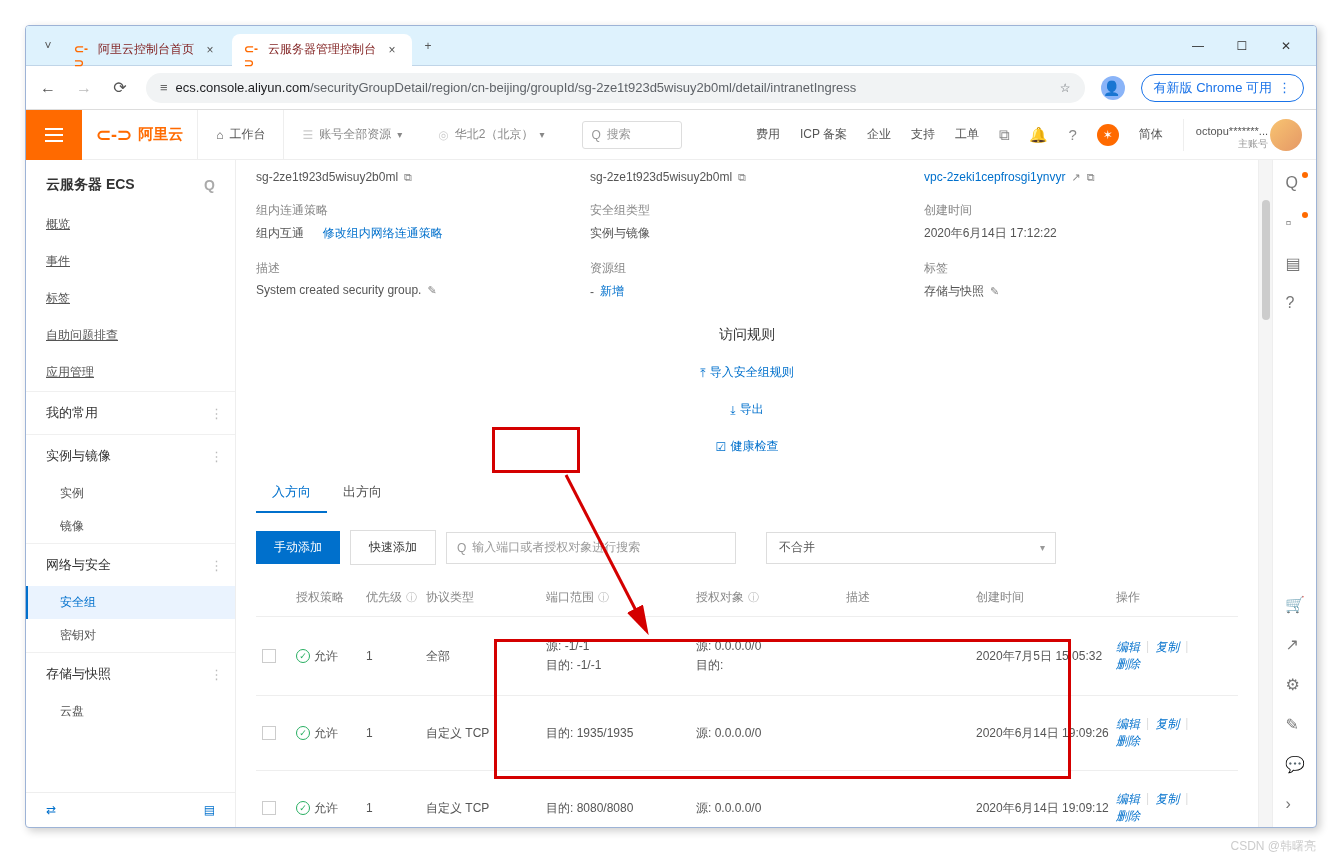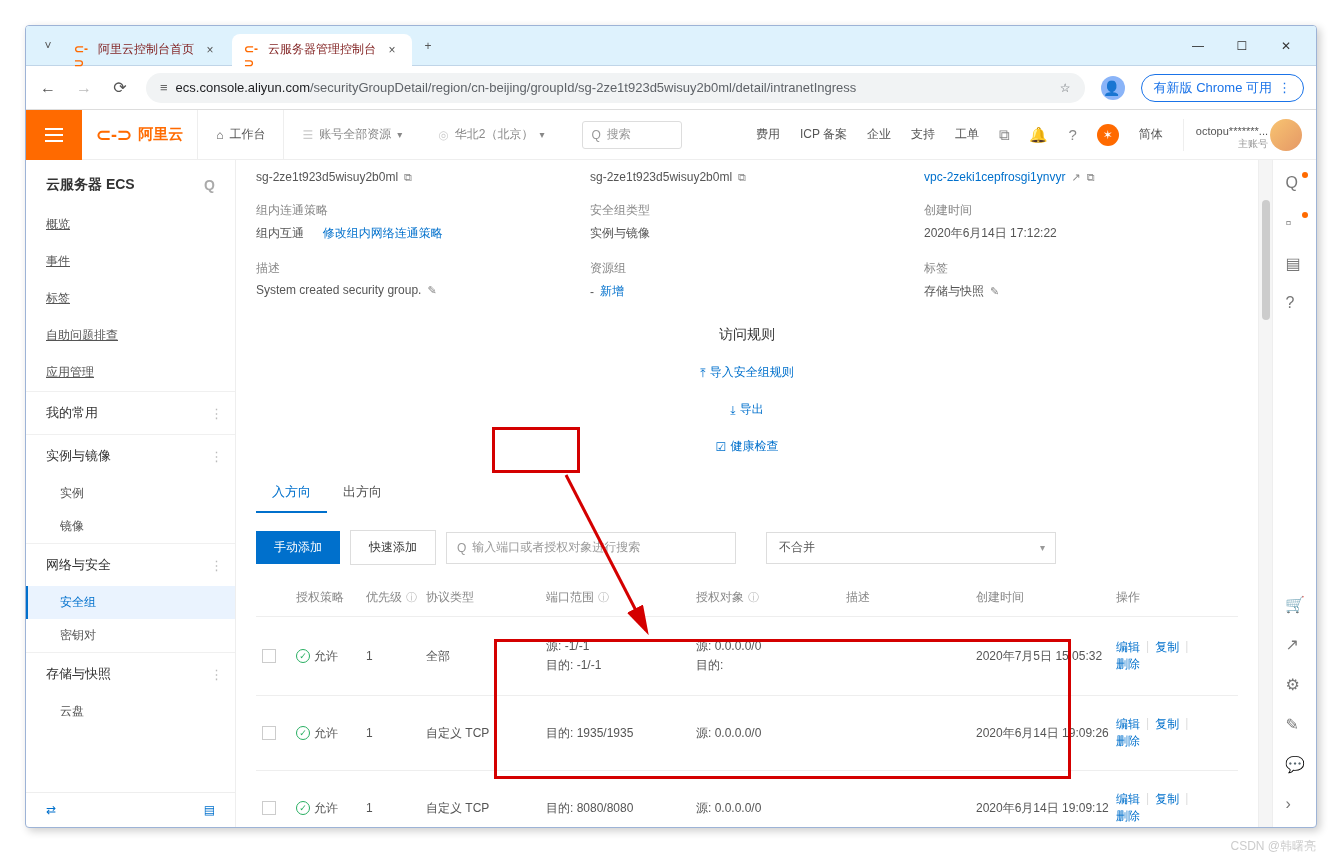--- a/index.html
+++ b/index.html
@@ -92,21 +92,21 @@
     .rules-table { margin-top: 14px; width: 100%; }
     .thead { display: grid; grid-template-columns: 34px 70px 60px 120px 150px 150px 130px 140px 100px; padding: 10px 6px; background: #fff; border-bottom: 1px solid #eee; font-size: 12px; color: #888; align-items: center; }
     .th { display: flex; align-items: center; gap: 4px; }
     .th .help { font-size: 11px; color: #bbb; }
     .trow { display: grid; grid-template-columns: 34px 70px 60px 120px 150px 150px 130px 140px 100px; padding: 20px 6px; border-bottom: 1px solid #eee; font-size: 12px; color: #555; align-items: center; }
     .cb { width: 14px; height: 14px; border: 1px solid #ccc; }
     .allow-badge { display: flex; align-items: center; gap: 4px; color: #555; }
     .allow-badge .check { width: 14px; height: 14px; border-radius: 50%; border: 1.5px solid #27ae60; display: inline-flex; align-items: center; justify-content: center; color: #27ae60; font-size: 9px; }
     .td-multi { line-height: 1.6; }
     .row-actions { display: flex; flex-wrap: wrap; gap: 0; }
-    .row-action { color: #0070cc; cursor: pointer; white-space: nowrap; }
+    .row-action { color: #0070cc; cursor: pointer; white-space: nowrap; font-style: italic; }
     .row-sep { color: #ddd; margin: 0 6px; }
     
     .footer-actions { margin-top: 14px; display: flex; align-items: center; gap: 14px; padding-left: 6px; }
     .btn-disabled { border: 1px solid #ddd; color: #ccc; padding: 6px 14px; background: #fff; }
     
     
     .right-toolbar { width: 44px; border-left: 1px solid #eee; display: flex; flex-direction: column; align-items: center; padding: 14px 0; gap: 22px; flex-shrink: 0; }
     .rt-icon { width: 18px; height: 18px; color: #777; position: relative; font-size: 16px; cursor: pointer; }
     .rt-icon .dot { position: absolute; top: -2px; right: -4px; width: 6px; height: 6px; border-radius: 50%; background: #ff6a00; }
     .rt-divider { flex: 1; }

